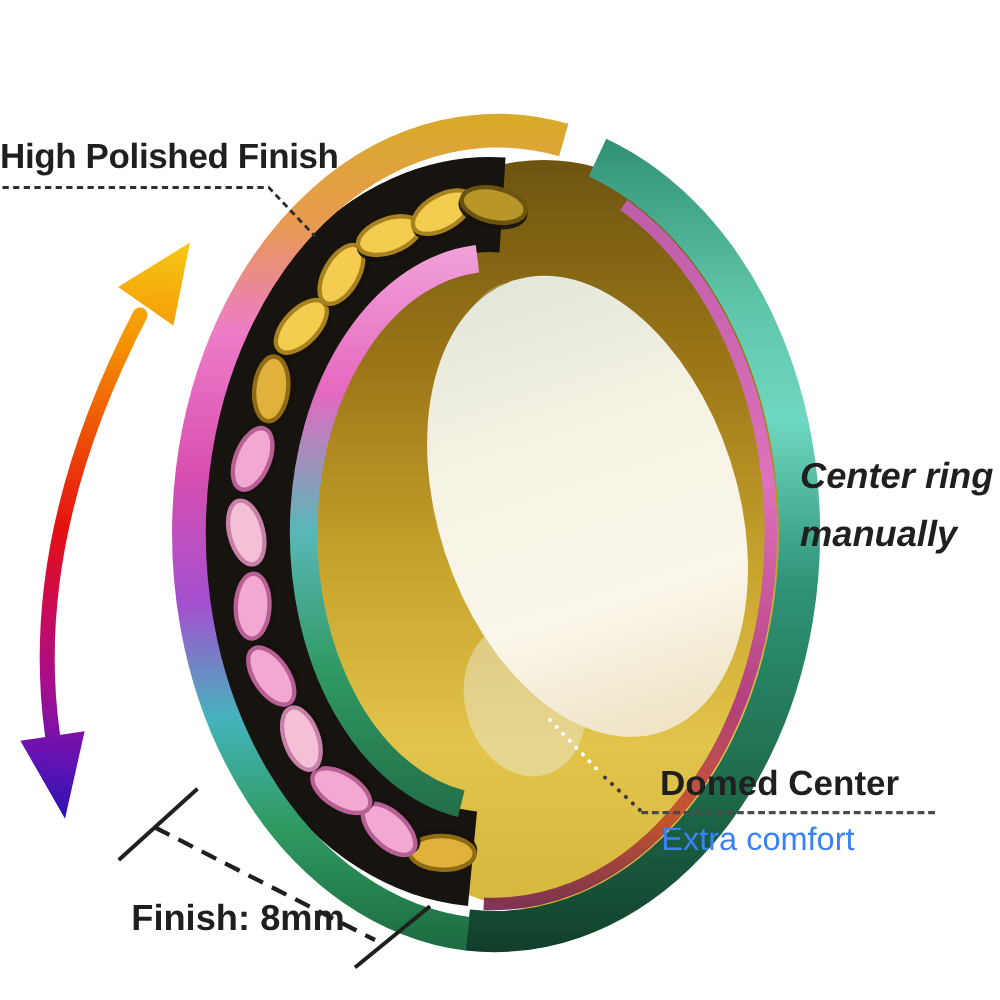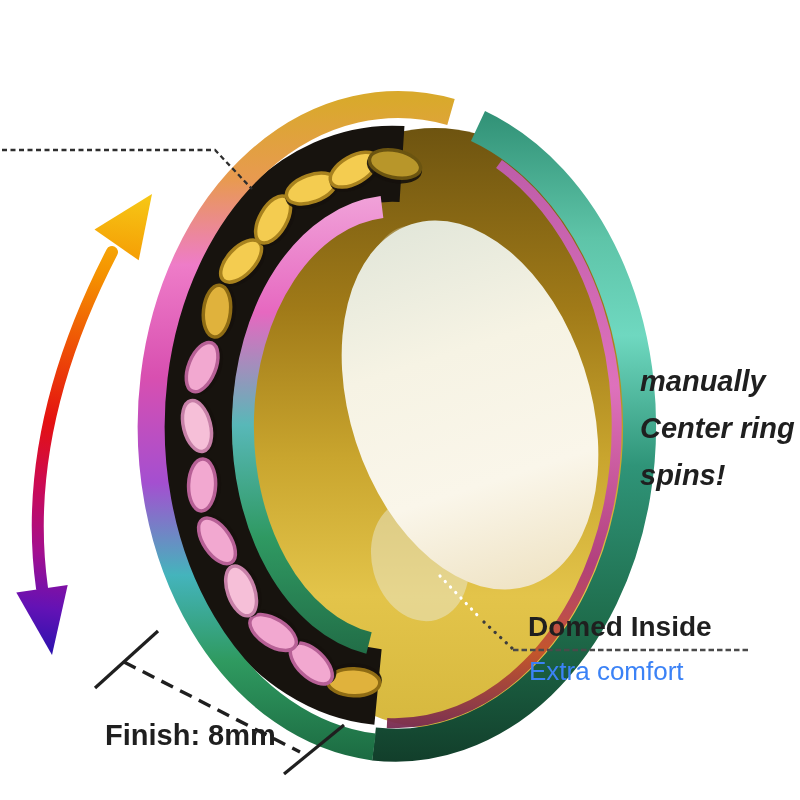--- a/index.html
+++ b/index.html
@@ -161,23 +161,23 @@
       <path d="M440,576 L481,619" fill="none" stroke="#ffffff" stroke-width="3.2" stroke-dasharray="0.1 7.5" stroke-linecap="round"></path>
       <path d="M484,622 L514,650" fill="none" stroke="#3c3c3c" stroke-width="3.2" stroke-dasharray="0.1 7.5" stroke-linecap="round"></path>
       <g>
         <path d="M158,631 L95,688" stroke="#1f1f1f" stroke-width="3.2"></path>
         <path d="M344,725 L284,774" stroke="#1f1f1f" stroke-width="3.2"></path>
         <path d="M124,662 L300,752" stroke="#1f1f1f" stroke-width="3.4" stroke-dasharray="13 8"></path>
       </g>
     </g>
   </svg>
 
+  <div class="lbl lbl-hpf">High Polished Finish</div>
 
   <div class="lbl lbl-spin">
+    <div>Center ring</div>
     <div>manually</div>
-    <div>Center ring</div>
-    <div>spins!</div>
   </div>
 
-  <div class="lbl lbl-domed">Domed Inside</div>
+  <div class="lbl lbl-domed">Domed Center</div>
   <div class="lbl lbl-extra">Extra comfort</div>
   <div class="lbl lbl-width">Finish: 8mm</div>
 </div>
 
 </body></html>

